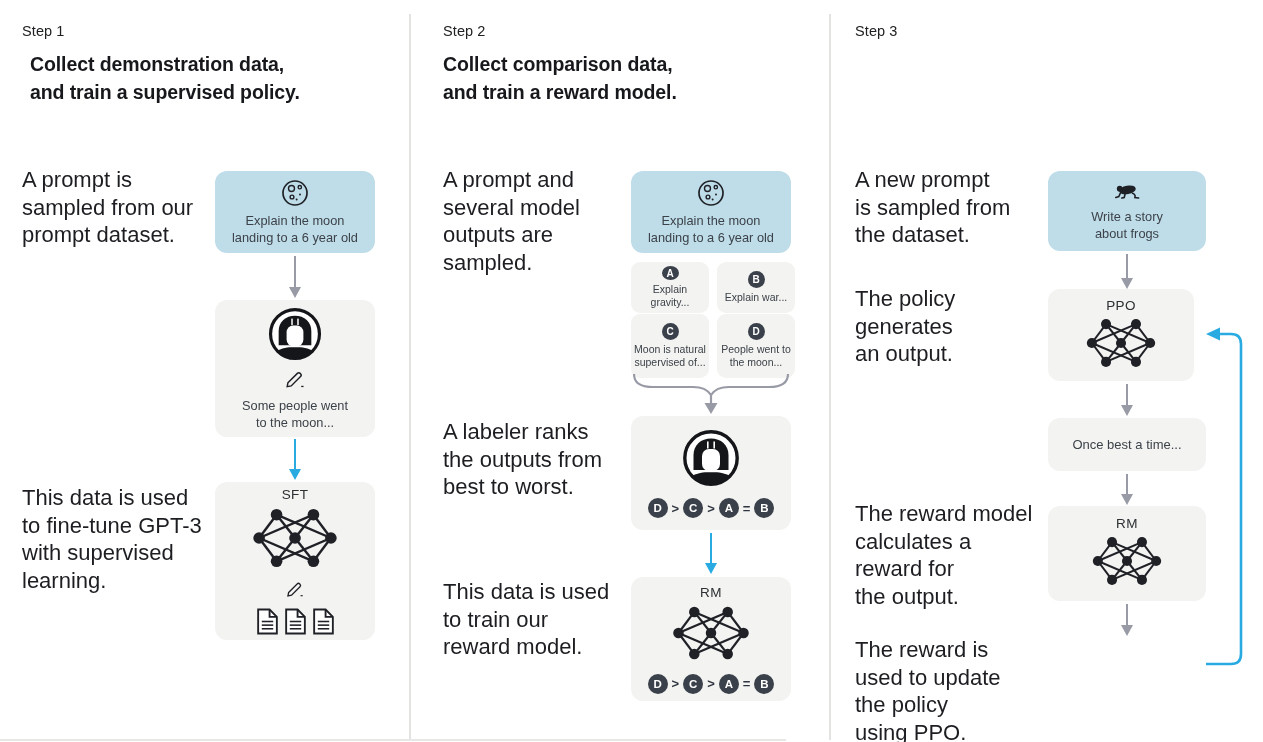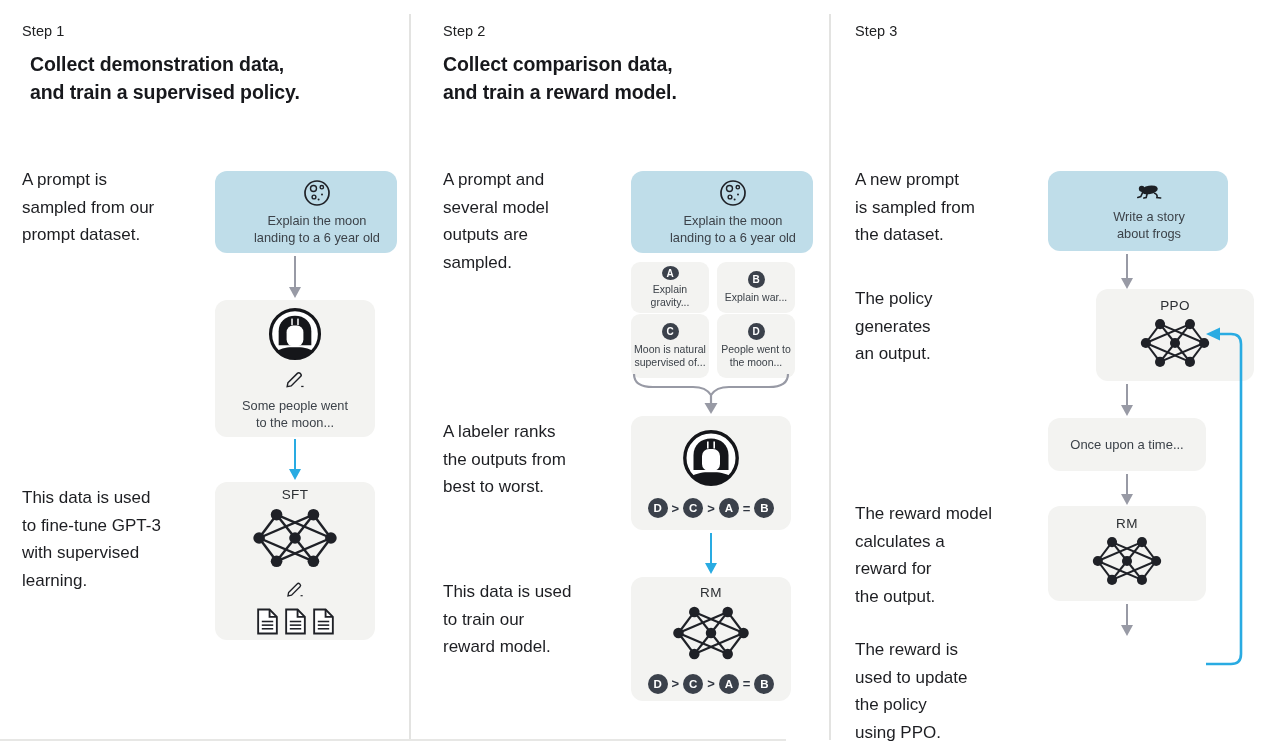--- a/index.html
+++ b/index.html
@@ -6,24 +6,24 @@
   .canvas{
     position:relative;width:1263px;height:742px;background:#ffffff;overflow:hidden;
     font-family:"Liberation Sans","DejaVu Sans",sans-serif;color:#202123;
   }
   .abs{position:absolute;}
   .divider{position:absolute;top:14px;height:726px;width:1.5px;background:#e3e3e1;}
   .bottom-rule{position:absolute;top:739px;left:0;width:786px;height:1.5px;background:#e7e7e5;}
 
   .step-label{font-size:14.5px;color:#202123;letter-spacing:.1px;}
   .heading{font-size:19.5px;font-weight:700;line-height:28px;letter-spacing:-.1px;color:#17181c;white-space:pre-line;margin:0;}
-  .caption{font-size:17px;line-height:27.5px;color:#1d1e22;white-space:pre-line;margin:0;}
+  .caption{font-size:22px;line-height:27.5px;color:#1d1e22;white-space:pre-line;margin:0;}
 
   .box{position:absolute;border-radius:12px;display:flex;flex-direction:column;align-items:center;justify-content:center;text-align:center;}
-  .box.blue{background:#bfdde9;padding-left:22px;}
+  .box.blue{background:#bfdde9;}
   .box.gray{background:#f3f3f1;}
   .box-text{font-size:12.8px;line-height:17px;color:#3c4249;white-space:pre-line;}
   .model-title{font-size:13.5px;color:#2c2f33;letter-spacing:.4px;margin-bottom:4px;}
 
   .mini-box{position:absolute;background:#f3f3f1;border-radius:9px;display:flex;flex-direction:column;align-items:center;justify-content:center;text-align:center;padding:4px 2px;}
   .mini-text{font-size:10.5px;line-height:13px;color:#3c4249;white-space:pre-line;margin-top:3px;}
   .badge{width:17px;height:17px;border-radius:50%;background:#3b414b;color:#fff;font-size:10px;font-weight:700;display:flex;align-items:center;justify-content:center;}
 
   .rank-row{display:flex;align-items:center;gap:3.5px;}
   .rank-badge{width:20px;height:20px;border-radius:50%;background:#3b414b;color:#fff;font-size:11.5px;font-weight:700;display:flex;align-items:center;justify-content:center;}
@@ -330,21 +330,21 @@
           <path d="M21 12.5 Q24.5 14 23.5 17 L27.5 17.5"></path>
         </g>
       </svg>
     </span>
     <div class="box-text" style="margin-top:3px;">Write a story
 about frogs</div>
   </div>
 
   <div class="arrow gray" style="left:1126px;top:254px;height:25px;"></div>
 
-  <div class="box gray" style="left:1048px;top:289px;width:158px;height:92px;margin-left:48px;">
+  <div class="box gray" style="left:1048px;top:289px;width:146px;height:92px;">
     <div class="model-title">PPO</div>
     <span>
       <svg width="70" height="52" viewBox="0 0 88 66">
         <g stroke="#1f2127" stroke-width="2.6">
           <line x1="25" y1="9" x2="7" y2="33"></line>
             <line x1="25" y1="9" x2="44" y2="33"></line>
             <line x1="25" y1="9" x2="81" y2="33"></line>
           <line x1="63" y1="9" x2="7" y2="33"></line>
             <line x1="63" y1="9" x2="44" y2="33"></line>
             <line x1="63" y1="9" x2="81" y2="33"></line>
@@ -364,21 +364,21 @@
           <circle cx="25" cy="57" r="6.4"></circle>
             <circle cx="63" cy="57" r="6.4"></circle>
         </g>
       </svg>
     </span>
   </div>
 
   <div class="arrow gray" style="left:1126px;top:384px;height:22px;"></div>
 
   <div class="box gray" style="left:1048px;top:418px;width:158px;height:53px;">
-    <div class="box-text" style="font-size:13px;">Once upon a time...</div>
+    <div class="box-text" style="font-size:13px;">Once best a time...</div>
   </div>
 
   <div class="arrow gray" style="left:1126px;top:474px;height:21px;"></div>
 
   <div class="box gray" style="left:1048px;top:506px;width:158px;height:95px;">
     <div class="model-title">RM</div>
     <span>
       <svg width="70" height="52" viewBox="0 0 88 66">
         <g stroke="#1f2127" stroke-width="2.6">
           <line x1="25" y1="9" x2="7" y2="33"></line>

